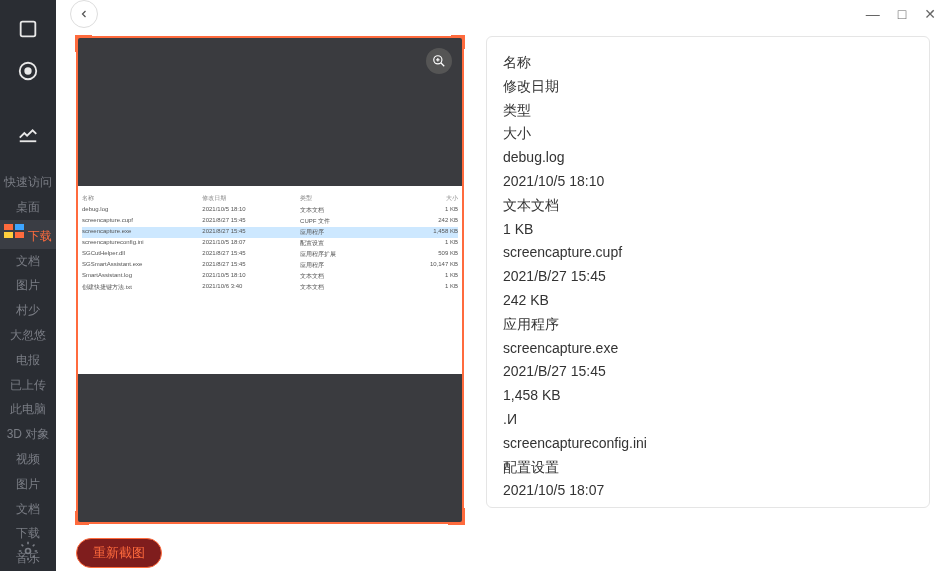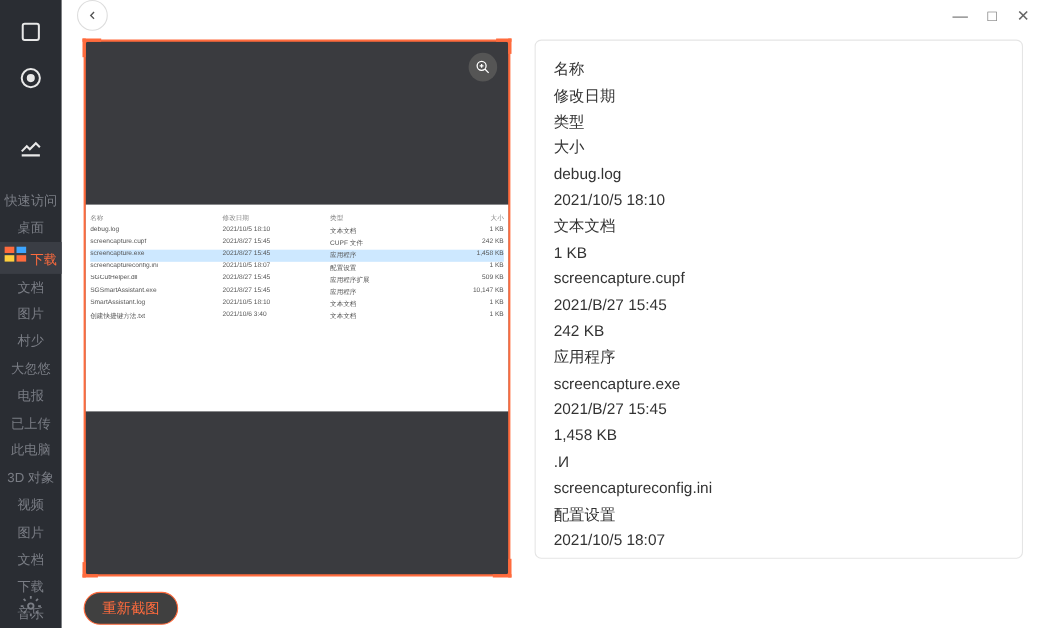--- a/index.html
+++ b/index.html
@@ -38,21 +38,21 @@
 .mini-header span:nth-child(2) { width: 26%; }
 .mini-header span:nth-child(3) { width: 22%; }
 .mini-header span:nth-child(4) { width: 20%; text-align: right; }
 .mini-row { display: flex; padding: 1px 0; }
 .mini-row.sel { background: #cde8ff; }
 .mini-row span:nth-child(1) { width: 32%; overflow: hidden; white-space: nowrap; }
 .mini-row span:nth-child(2) { width: 26%; }
 .mini-row span:nth-child(3) { width: 22%; overflow: hidden; white-space: nowrap; }
 .mini-row span:nth-child(4) { width: 20%; text-align: right; }
 
-.recapture-btn { margin-top: 14px; padding: 5px 16px; border: 1px solid #ff6b3d; color: #ff6b3d; background: #404040; border-radius: 16px; font-size: 13px; cursor: pointer; }
+.recapture-btn { margin-top: 14px; padding: 5px 16px; border: 1px solid #ff6b3d; color: #ff6b3d; background: #7f1d1d; border-radius: 16px; font-size: 13px; cursor: pointer; }
 
 .text-panel { flex: 1; border: 1px solid #e5e5e5; border-radius: 6px; padding: 14px 8px 14px 16px; font-size: 14px; color: #333; line-height: 1.7; overflow-y: auto; max-height: 472px; position: relative; }
 .text-panel::-webkit-scrollbar { width: 8px; }
 .text-panel::-webkit-scrollbar-thumb { background: #ccc; border-radius: 4px; }
 .text-panel::-webkit-scrollbar-track { background: #f5f5f5; }
 </style>
 </head>
 <body>
 
 <div class="sidebar">

